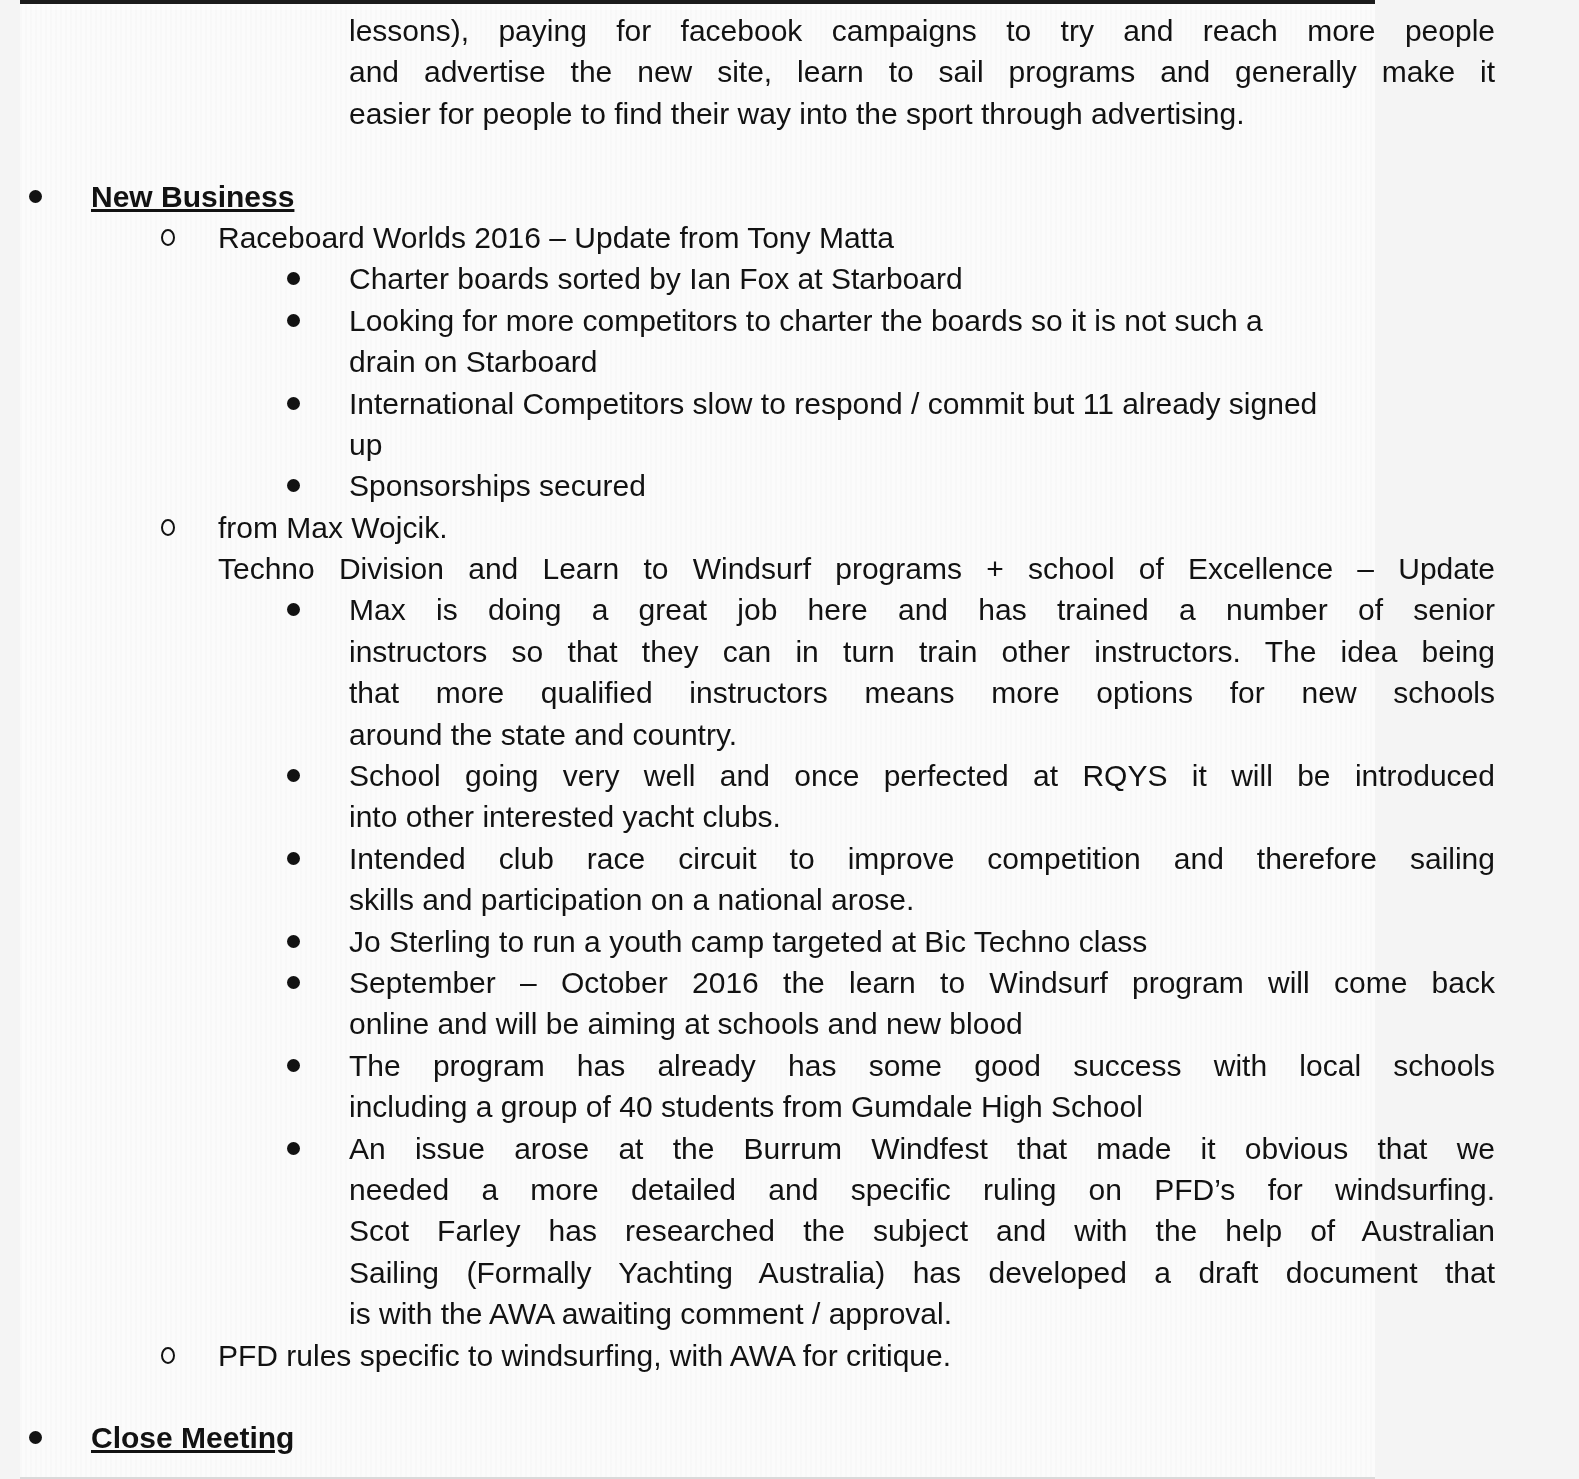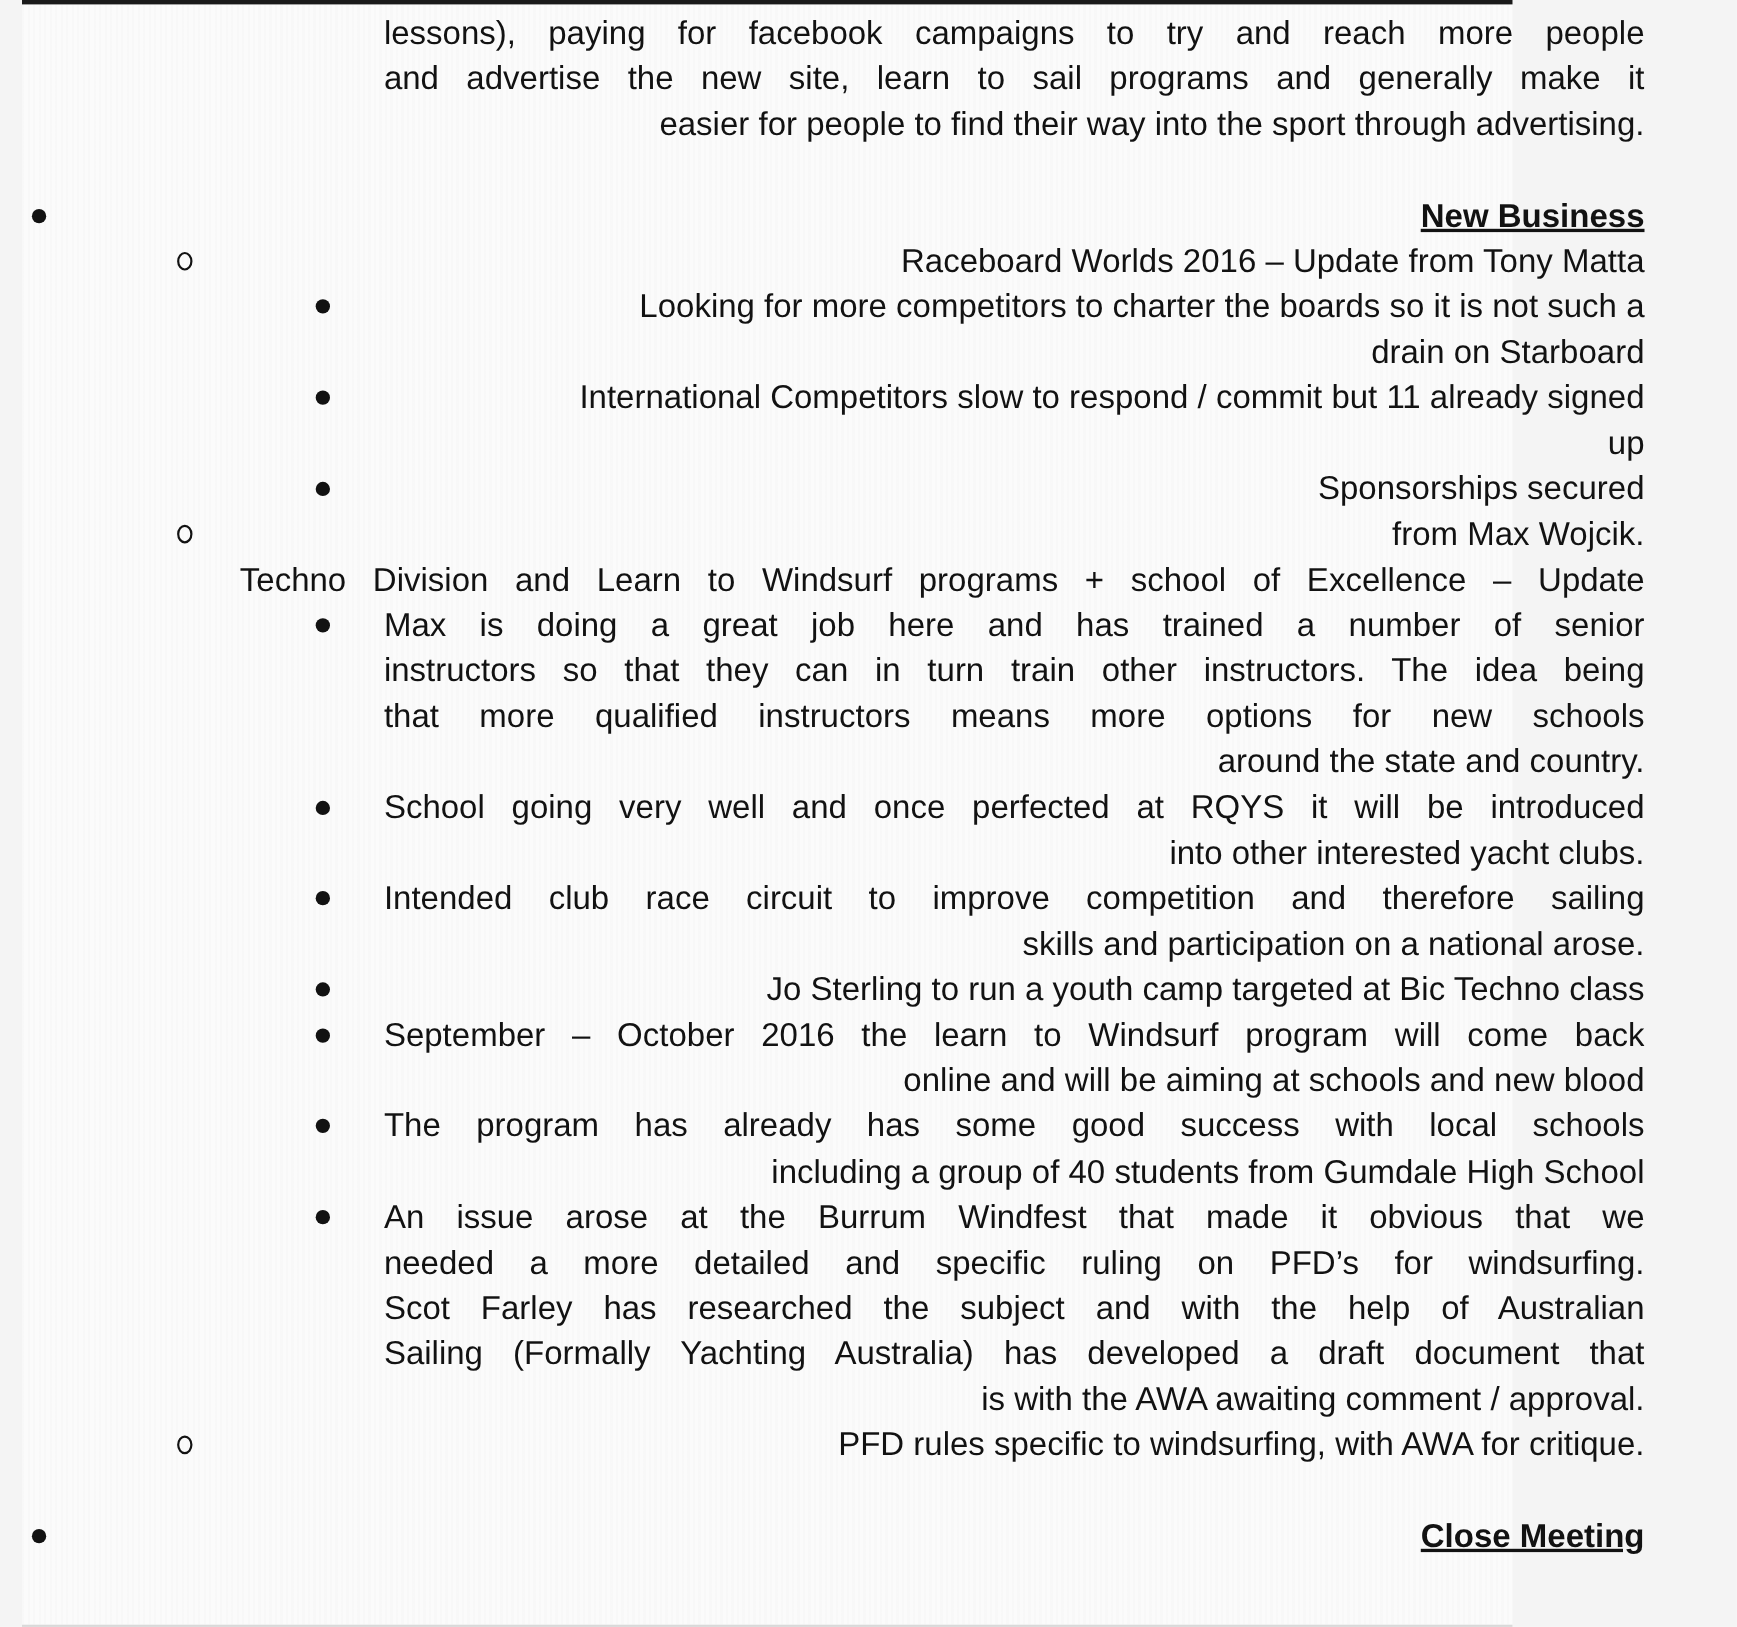--- a/index.html
+++ b/index.html
@@ -25,21 +25,21 @@
   }
   .item { position: relative; }
   .level-1 { margin-left: 71px; width: 1404px; }
   .level-2 { margin-left: 198px; width: 1277px; }
   .level-3 { margin-left: 329px; width: 1146px; }
   .bold { font-weight: bold; text-decoration: underline; }
   .tline {
     height: 41.4px;
     line-height: 41.4px;
     white-space: nowrap;
-    text-align: right;
+    text-align: left;
   }
   .tline.fill {
     white-space: normal;
     text-align: justify;
     text-align-last: justify;
     overflow: hidden;
   }
   .spacer { height: 41.4px; }
   .marker { position: absolute; display: block; }
   .marker.disc {
@@ -68,20 +68,24 @@
         <div class="tline">easier for people to find their way into the sport through advertising.</div>
       </div>
       <div class="spacer"></div>
       <div class="item level-1 bold">
         <span class="marker disc"></span>
         <div class="tline">New Business</div>
       </div>
       <div class="item level-2">
         <span class="marker circle"></span>
         <div class="tline">Raceboard Worlds 2016 – Update from Tony Matta</div>
+      </div>
+      <div class="item level-3">
+        <span class="marker disc"></span>
+        <div class="tline">Charter boards sorted by Ian Fox at Starboard</div>
       </div>
       <div class="item level-3">
         <span class="marker disc"></span>
         <div class="tline">Looking for more competitors to charter the boards so it is not such a</div>
         <div class="tline">drain on Starboard</div>
       </div>
       <div class="item level-3">
         <span class="marker disc"></span>
         <div class="tline">International Competitors slow to respond / commit but 11 already signed</div>
         <div class="tline">up</div>

